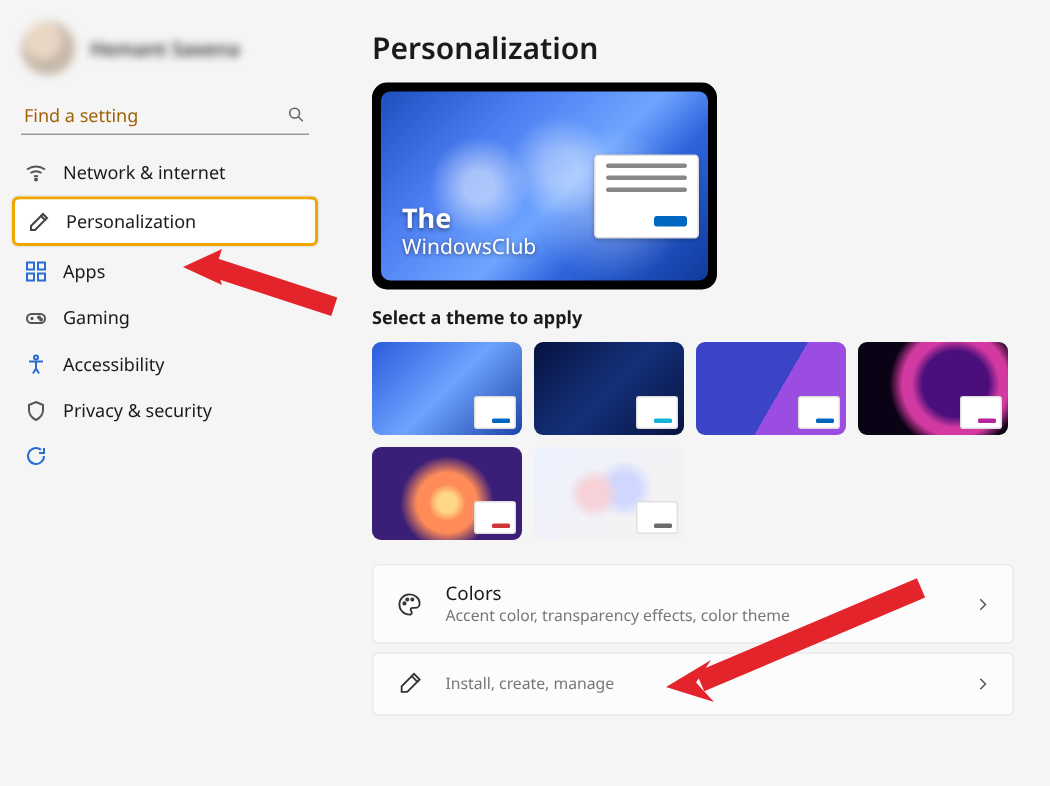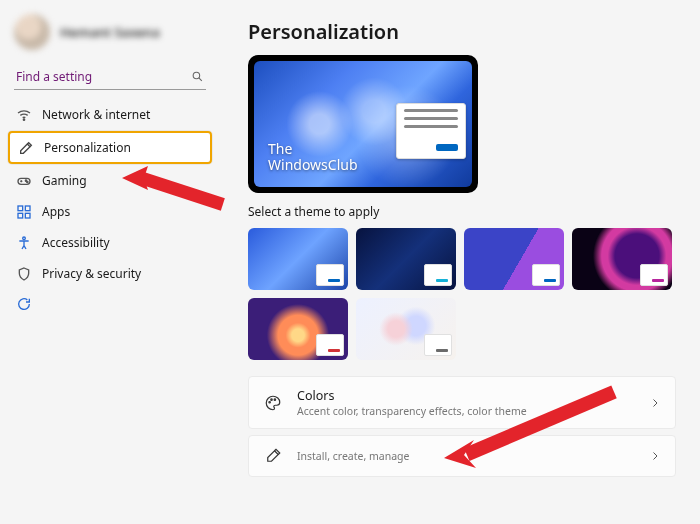--- a/index.html
+++ b/index.html
@@ -28,21 +28,21 @@
     width: 36px; height: 36px; border-radius: 50%;
     background: radial-gradient(circle at 40% 35%, #e9d6c5 0 40%, #c8b9a9 41% 100%);
     flex: none;
   }
   .uname { font-weight: 600; font-size: 13px; color:#333; }
   .search {
     display: flex; align-items: center; justify-content: space-between;
     border-bottom: 1px solid #9a9a9a;
     margin: 4px 6px 10px 6px;
     padding: 4px 2px;
-    color: #701a75;
+    color: #a16207;
     font-size: 12px;
   }
   .nav { display: flex; flex-direction: column; gap: 2px; }
   .nav-item {
     display: flex; align-items: center; gap: 10px;
     padding: 6px 8px;
     border-radius: 4px;
     cursor: pointer;
     font-size: 12px;
   }
@@ -85,35 +85,35 @@
       radial-gradient(circle at 30% 50%, rgba(255,255,255,.5) 0 6%, transparent 20%),
       radial-gradient(circle at 55% 40%, rgba(255,255,255,.35) 0 8%, transparent 24%),
       radial-gradient(circle at 70% 60%, rgba(255,255,255,.25) 0 10%, transparent 30%);
     mix-blend-mode: screen;
   }
   .desktop-preview .wmtext {
     position: absolute; left: 14px; bottom: 14px;
     color: #fff; font-weight: 400; font-size: 14px; line-height: 1.15;
     text-shadow: 0 1px 3px rgba(0,0,0,.5);
   }
-  .desktop-preview .wmtext b { font-size: 14px; font-weight: 400; display:block;}
+  .desktop-preview .wmtext b { font-size: 18px; font-weight: 700; display:block;}
   .desktop-preview .win {
     position: absolute; right: 6px; top: 42px;
     width: 70px; height: 56px;
     background: #fff; border-radius: 3px; border: 1px solid #ddd;
     box-shadow: 0 1px 3px rgba(0,0,0,.25);
   }
   .desktop-preview .win .line {
     height: 3px; background: #888; margin: 5px 7px 0 7px; border-radius: 2px;
   }
   .desktop-preview .win .accent {
     position: absolute; bottom: 7px; right: 7px;
     width: 22px; height: 7px; background: #0067c0; border-radius: 2px;
   }
-  .section-label { font-size: 12px; font-weight: 400; margin: 8px 0 8px 0; }
+  .section-label { font-size: 12px; font-weight: 700; margin: 8px 0 8px 0; }
   .themes-grid {
     display: grid;
     grid-template-columns: repeat(4, 100px);
     grid-template-rows: repeat(2, 62px);
     gap: 8px;
     margin-bottom: 16px;
   }
   .theme-tile {
     border-radius: 6px;
     position: relative;
@@ -218,41 +218,41 @@
                   <path d="M14 6l4 4L8 20H4v-4L14 6z"></path>
                   <path d="M14 6l2-2 4 4-2 2"></path>
                 </svg>
           </span>
           <span>Personalization</span>
         </div>
       </div>
 
       <div class="nav-item">
         <span class="ic">
+          <svg width="16" height="16" viewBox="0 0 24 24" fill="none" stroke="#2a6cd6" stroke-width="2">
+                <rect x="3" y="3" width="7" height="7"></rect>
+                <rect x="14" y="3" width="7" height="7"></rect>
+                <rect x="3" y="14" width="7" height="7"></rect>
+                <rect x="14" y="14" width="7" height="7"></rect>
+              </svg>
+        </span>
+        <span>Apps</span>
+      </div>
+
+      <div class="nav-item">
+        <span class="ic">
           <svg width="16" height="16" viewBox="0 0 24 24" fill="none" stroke="#555" stroke-width="2">
                 <rect x="3" y="8" width="18" height="9" rx="4.5"></rect>
                 <line x1="8" y1="11" x2="8" y2="14"></line>
                 <line x1="6.5" y1="12.5" x2="9.5" y2="12.5"></line>
                 <circle cx="15" cy="11.5" r="1" fill="#555"></circle>
                 <circle cx="17" cy="13.5" r="1" fill="#555"></circle>
               </svg>
         </span>
         <span>Gaming</span>
-      </div>
-
-      <div class="nav-item">
-        <span class="ic">
-          <svg width="16" height="16" viewBox="0 0 24 24" fill="none" stroke="#2a6cd6" stroke-width="2">
-                <rect x="3" y="3" width="7" height="7"></rect>
-                <rect x="14" y="3" width="7" height="7"></rect>
-                <rect x="3" y="14" width="7" height="7"></rect>
-                <rect x="14" y="14" width="7" height="7"></rect>
-              </svg>
-        </span>
-        <span>Apps</span>
       </div>
 
       <div class="nav-item">
         <span class="ic">
           <svg width="16" height="16" viewBox="0 0 24 24" fill="none" stroke="#2a6cd6" stroke-width="2">
                 <circle cx="12" cy="5" r="2"></circle>
                 <path d="M5 9h14M12 9v7m0 0l-3 5m3-5l3 5"></path>
               </svg>
         </span>
         <span>Accessibility</span>

